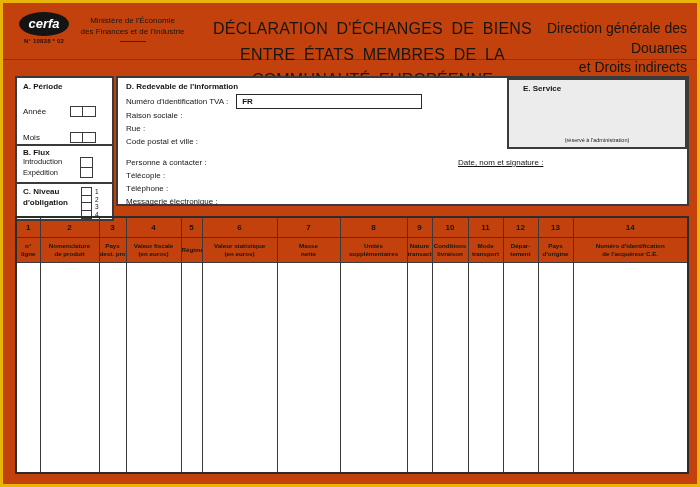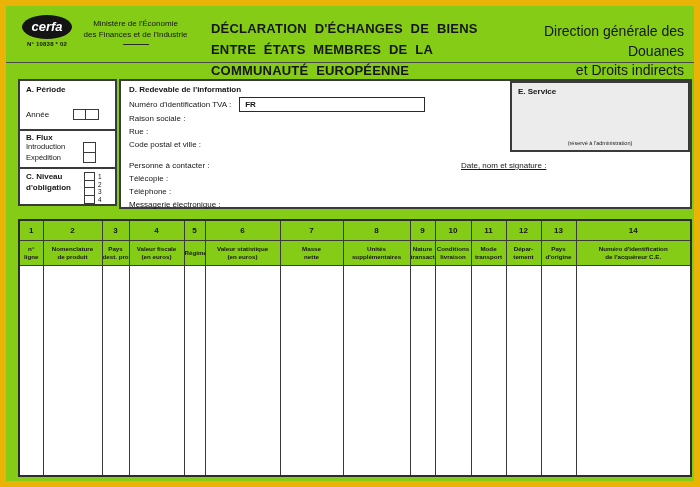--- a/index.html
+++ b/index.html
@@ -1,46 +1,46 @@
 <!DOCTYPE html>
 <html><head>
 <meta charset="utf-8">
 <style>
   * { margin:0; padding:0; box-sizing:border-box; }
   html,body { background:#fff; }
   body { font-family:"Liberation Sans", sans-serif; color:#161616; }
 
   .page {
     position:relative; width:700px; height:487px;
-    border:6px solid #eab308; background:#84cc16; overflow:hidden;
+    border:3px solid #eab308; background:#c2410c; overflow:hidden;
   }
 
   
   .header { position:absolute; left:0; top:0; right:0; height:57px; border-bottom:1px solid #4a4a4a; }
   .logo-block { position:absolute; left:10px; top:9px; width:62px; text-align:center; }
   .cerfa-oval {
     width:50px; height:24px; margin:0 auto; background:#141414; border-radius:50%;
     color:#fff; font-style:italic; font-weight:bold; font-size:13px; line-height:23px; text-align:center;
   }
   .cerfa-num { font-size:6px; font-weight:bold; margin-top:2px; letter-spacing:0.2px; }
   .ministry { position:absolute; left:62px; top:13px; width:135px; text-align:center; font-size:8px; line-height:1.35; }
   .ministry-rule { width:26px; height:0; border-top:1.5px solid #2c2c2c; margin:3px auto 0; }
   .form-title {
-    position:absolute; left:205px; right:160px; top:13px; 
-    font-weight:bold; font-size:13px; line-height:1.6; word-spacing:4px; letter-spacing:0.2px;
+    position:absolute; left:205px; right:160px; top:13px; text-align:center;
+    font-weight:normal; font-size:16px; line-height:1.6; word-spacing:4px; letter-spacing:0.2px;
   }
   .direction { position:absolute; right:10px; top:16px; width:145px; text-align:right; font-size:14px; line-height:1.4; }
 
   
   .sections { position:absolute; left:12px; top:73px; width:674px; height:130px; }
   .box { border:2px solid #3a3a3a; background:#fff; }
   .sec-title { font-weight:bold; font-size:8px; }
 
   .left-col { position:absolute; left:0; top:0; width:99px; }
-  .box-a { height:52px; padding:4px 6px 12px 6px; }
+  .box-a { height:70px; padding:4px 6px 12px 6px; }
   .field-row { display:flex; justify-content:space-between; align-items:center; margin-top:15px; font-size:8px; padding-right:10px; }
   .twin-box { display:inline-flex; }
   .twin-box .cell { width:14px; height:11px; border:1.5px solid #3a3a3a; background:#fff; }
   .twin-box .cell + .cell { margin-left:-1.5px; }
 
   .box-b { height:40px; margin-top:-2px; padding:2px 6px 0 6px; position:relative; }
   .box-b .opt { font-size:7.5px; line-height:1.45; }
   .flux-cells { position:absolute; right:19px; top:11px; }
   .flux-cells .cell { display:block; width:13px; height:11px; border:1.5px solid #3a3a3a; background:#fff; }
   .flux-cells .cell + .cell { margin-top:-1.5px; }
@@ -57,21 +57,21 @@
   .tva-input {
     display:inline-block; width:186px; height:15px; margin-left:8px; border:1.5px solid #2a2a2a;
     font-size:8px; font-weight:bold; line-height:13px; padding-left:5px; background:#fff;
   }
   .d-line { height:13px; line-height:13px; }
   .d-gap { margin-top:8px; position:relative; }
   .sig-label { position:absolute; left:332px; top:0;text-decoration:underline; }
 
   .box-e {
     position:absolute; top:0; right:0; width:180px; height:71px;
-    border:2px solid #3a3a3a; background:#ececec; padding:4px 6px;
+    border:2px solid #3a3a3a; background:#ececec; padding:4px 14px;
   }
   .e-note { position:absolute; left:0; right:0; bottom:4px; text-align:center; font-size:5.5px; color:#222; }
 
   
   .deb-table {
     position:absolute; left:12px; top:213px; width:672px;
     border-collapse:collapse; table-layout:fixed; border:2px solid #2c2c2c;
   }
   .deb-table th, .deb-table td { border:1px solid #3a3a3a; padding:0; text-align:center; vertical-align:middle; overflow:hidden; }
   .num-row th { height:20px; font-size:8px; font-weight:bold; }

